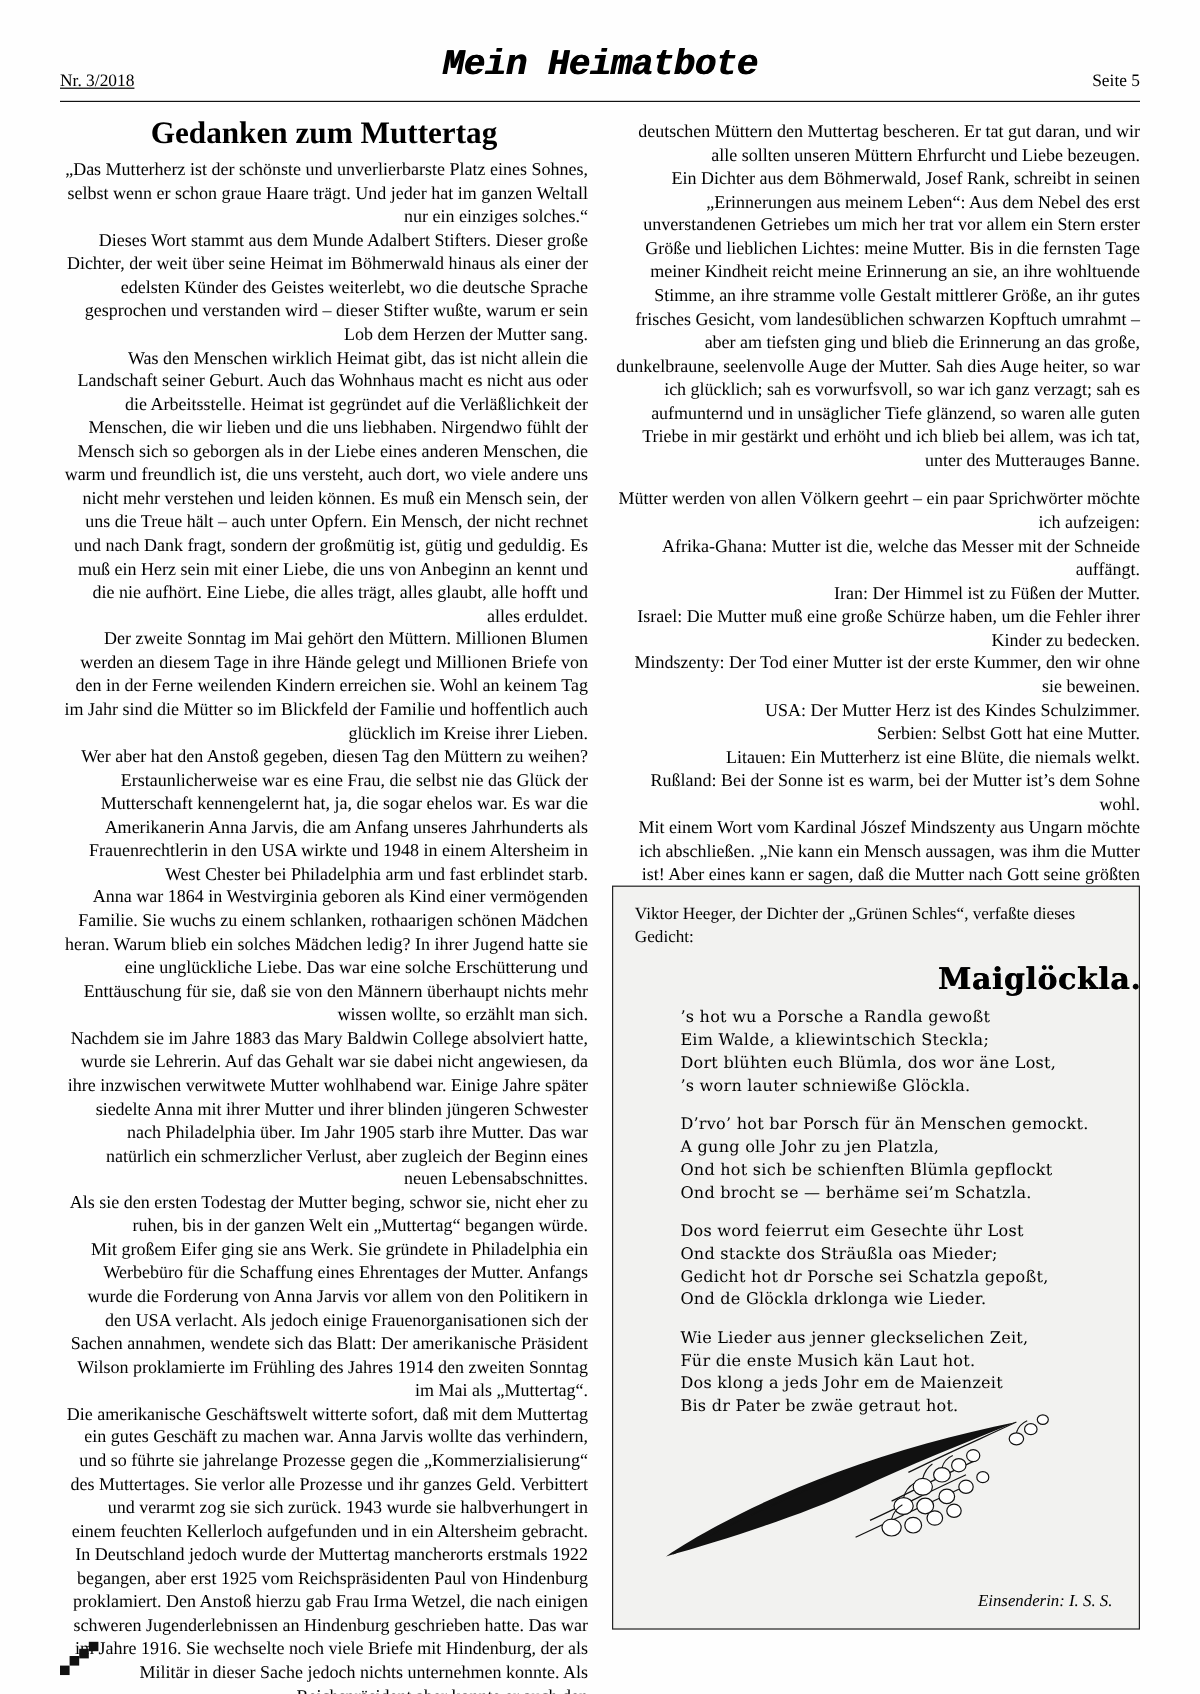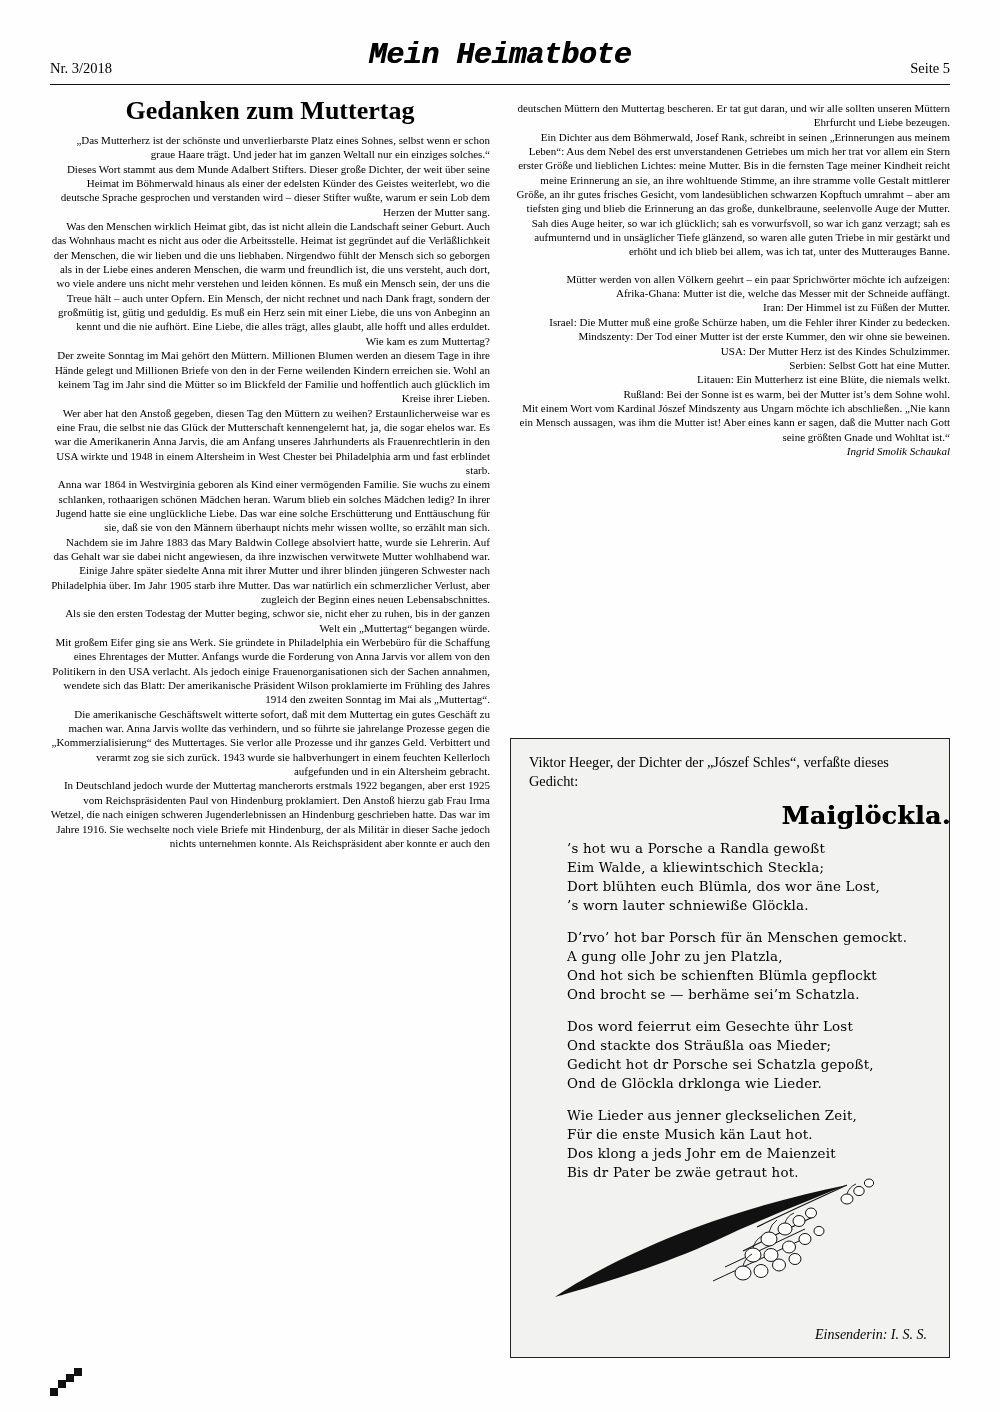--- a/index.html
+++ b/index.html
@@ -29,20 +29,21 @@
     top: 38px;
     width: 900px;
     height: 44px;
   }
   .masthead-left {
     position: absolute;
     left: 0;
     top: 22px;
     font-size: 14.5px;
     font-family: "Liberation Serif", serif;
+    text-decoration: underline;
   }
   .masthead-right {
     position: absolute;
     right: 0;
     top: 22px;
     font-size: 14.5px;
     font-family: "Liberation Serif", serif;
   }
   .masthead-title {
     position: absolute;
@@ -72,21 +73,21 @@
     top: 96px;
     width: 440px;
     text-align: center;
     font-size: 26px;
     font-weight: bold;
     font-family: "Liberation Serif", serif;
   }
   
   .col {
     position: absolute;
-    font-size: 11px;
+    font-size: 15px;
     line-height: 1.305;
     text-align: justify;
     hyphens: auto;
     -webkit-hyphens: auto;
   }
   .col p {
     margin: 0;
     text-align: right;
   }
   #col-left {
@@ -195,21 +196,20 @@
     <div class="masthead-right">Seite 5</div>
   </div>
   <div class="rule"></div>
 
   <div class="headline">Gedanken zum Muttertag</div>
 
   <div class="col" id="col-left">
     <p>„Das Mutterherz ist der schönste und unverlierbarste Platz eines Sohnes, selbst wenn er schon graue Haare trägt. Und jeder hat im ganzen Weltall nur ein einziges solches.“</p>
     <p>Dieses Wort stammt aus dem Munde Adalbert Stifters. Dieser große Dichter, der weit über seine Heimat im Böhmerwald hinaus als einer der edelsten Künder des Geistes weiterlebt, wo die deutsche Sprache gesprochen und verstanden wird – dieser Stifter wußte, warum er sein Lob dem Herzen der Mutter sang.</p>
     <p>Was den Menschen wirklich Heimat gibt, das ist nicht allein die Landschaft seiner Geburt. Auch das Wohnhaus macht es nicht aus oder die Arbeitsstelle. Heimat ist gegründet auf die Verläßlichkeit der Menschen, die wir lieben und die uns liebhaben. Nirgendwo fühlt der Mensch sich so geborgen als in der Liebe eines anderen Menschen, die warm und freundlich ist, die uns versteht, auch dort, wo viele andere uns nicht mehr verstehen und leiden können. Es muß ein Mensch sein, der uns die Treue hält – auch unter Opfern. Ein Mensch, der nicht rechnet und nach Dank fragt, sondern der großmütig ist, gütig und geduldig. Es muß ein Herz sein mit einer Liebe, die uns von Anbeginn an kennt und die nie aufhört. Eine Liebe, die alles trägt, alles glaubt, alle hofft und alles erduldet.</p>
-    <p>Wie kam es zum Muttertag?</p>
     <p>Der zweite Sonntag im Mai gehört den Müttern. Millionen Blumen werden an diesem Tage in ihre Hände gelegt und Millionen Briefe von den in der Ferne weilenden Kindern erreichen sie. Wohl an keinem Tag im Jahr sind die Mütter so im Blickfeld der Familie und hoffentlich auch glücklich im Kreise ihrer Lieben.</p>
     <p>Wer aber hat den Anstoß gegeben, diesen Tag den Müttern zu weihen? Erstaunlicherweise war es eine Frau, die selbst nie das Glück der Mutterschaft kennengelernt hat, ja, die sogar ehelos war. Es war die Amerikanerin Anna Jarvis, die am Anfang unseres Jahrhunderts als Frauenrechtlerin in den USA wirkte und 1948 in einem Altersheim in West Chester bei Philadelphia arm und fast erblindet starb.</p>
     <p>Anna war 1864 in Westvirginia geboren als Kind einer vermögenden Familie. Sie wuchs zu einem schlanken, rothaarigen schönen Mädchen heran. Warum blieb ein solches Mädchen ledig? In ihrer Jugend hatte sie eine unglückliche Liebe. Das war eine solche Erschütterung und Enttäuschung für sie, daß sie von den Männern überhaupt nichts mehr wissen wollte, so erzählt man sich.</p>
     <p>Nachdem sie im Jahre 1883 das Mary Baldwin College absolviert hatte, wurde sie Lehrerin. Auf das Gehalt war sie dabei nicht angewiesen, da ihre inzwischen verwitwete Mutter wohlhabend war. Einige Jahre später siedelte Anna mit ihrer Mutter und ihrer blinden jüngeren Schwester nach Philadelphia über. Im Jahr 1905 starb ihre Mutter. Das war natürlich ein schmerzlicher Verlust, aber zugleich der Beginn eines neuen Lebensabschnittes.</p>
     <p>Als sie den ersten Todestag der Mutter beging, schwor sie, nicht eher zu ruhen, bis in der ganzen Welt ein „Muttertag“ begangen würde.</p>
     <p>Mit großem Eifer ging sie ans Werk. Sie gründete in Philadelphia ein Werbebüro für die Schaffung eines Ehrentages der Mutter. Anfangs wurde die Forderung von Anna Jarvis vor allem von den Politikern in den USA verlacht. Als jedoch einige Frauenorganisationen sich der Sachen annahmen, wendete sich das Blatt: Der amerikanische Präsident Wilson proklamierte im Frühling des Jahres 1914 den zweiten Sonntag im Mai als „Muttertag“.</p>
     <p>Die amerikanische Geschäftswelt witterte sofort, daß mit dem Muttertag ein gutes Geschäft zu machen war. Anna Jarvis wollte das verhindern, und so führte sie jahrelange Prozesse gegen die „Kommerzialisierung“ des Muttertages. Sie verlor alle Prozesse und ihr ganzes Geld. Verbittert und verarmt zog sie sich zurück. 1943 wurde sie halbverhungert in einem feuchten Kellerloch aufgefunden und in ein Altersheim gebracht.</p>
     <p>In Deutschland jedoch wurde der Muttertag mancherorts erstmals 1922 begangen, aber erst 1925 vom Reichspräsidenten Paul von Hindenburg proklamiert. Den Anstoß hierzu gab Frau Irma Wetzel, die nach einigen schweren Jugenderlebnissen an Hindenburg geschrieben hatte. Das war im Jahre 1916. Sie wechselte noch viele Briefe mit Hindenburg, der als Militär in dieser Sache jedoch nichts unternehmen konnte. Als Reichspräsident aber konnte er auch den</p>
   </div>
 
@@ -224,21 +224,21 @@
     <p><span class="pv-term">Mindszenty:</span><span> Der Tod einer Mutter ist der erste Kummer, den wir ohne sie beweinen.</span></p>
     <p><span class="pv-term">USA:</span><span> Der Mutter Herz ist des Kindes Schulzimmer.</span></p>
     <p><span class="pv-term">Serbien:</span><span> Selbst Gott hat eine Mutter.</span></p>
     <p><span class="pv-term">Litauen:</span><span> Ein Mutterherz ist eine Blüte, die niemals welkt.</span></p>
     <p><span class="pv-term">Rußland:</span><span> Bei der Sonne ist es warm, bei der Mutter ist’s dem Sohne wohl.</span></p>
     <p>Mit einem Wort vom Kardinal Jószef Mindszenty aus Ungarn möchte ich abschließen. „Nie kann ein Mensch aussagen, was ihm die Mutter ist! Aber eines kann er sagen, daß die Mutter nach Gott seine größten Gnade und Wohltat ist.“</p>
     <p class="sig">Ingrid Smolik Schaukal</p>
   </div>
 
   <div class="poembox">
-    <div class="poem-intro">Viktor Heeger, der Dichter der „Jószef Schles“, verfaßte dieses Gedicht:</div>
+    <div class="poem-intro">Viktor Heeger, der Dichter der „Grünen Schles“, verfaßte dieses Gedicht:</div>
     <div class="poem-title">Maiglöckla.</div>
 
     <div class="poem-body">
       <div class="stanza">
         <div>’s hot wu a Porsche a Randla gewoßt</div>
         <div>Eim Walde, a kliewintschich Steckla;</div>
         <div>Dort blühten euch Blümla, dos wor äne Lost,</div>
         <div>’s worn lauter schniewiße Glöckla.</div>
       </div>
       <div class="stanza">

